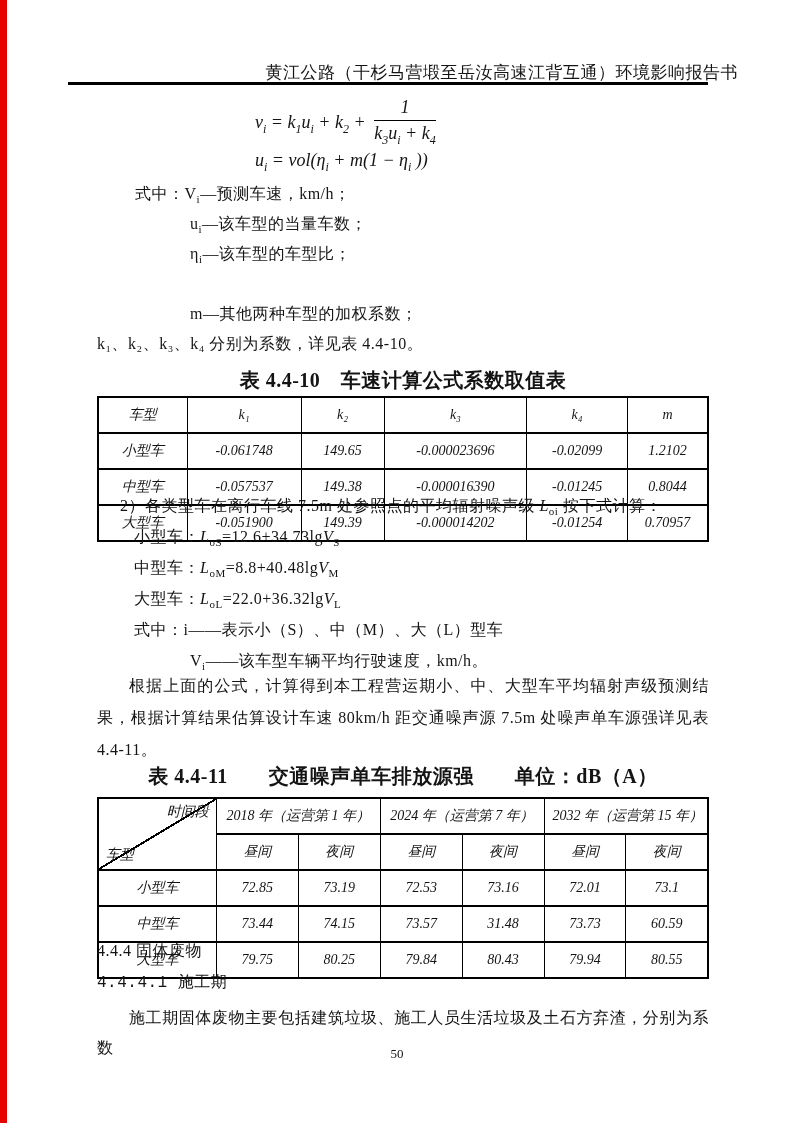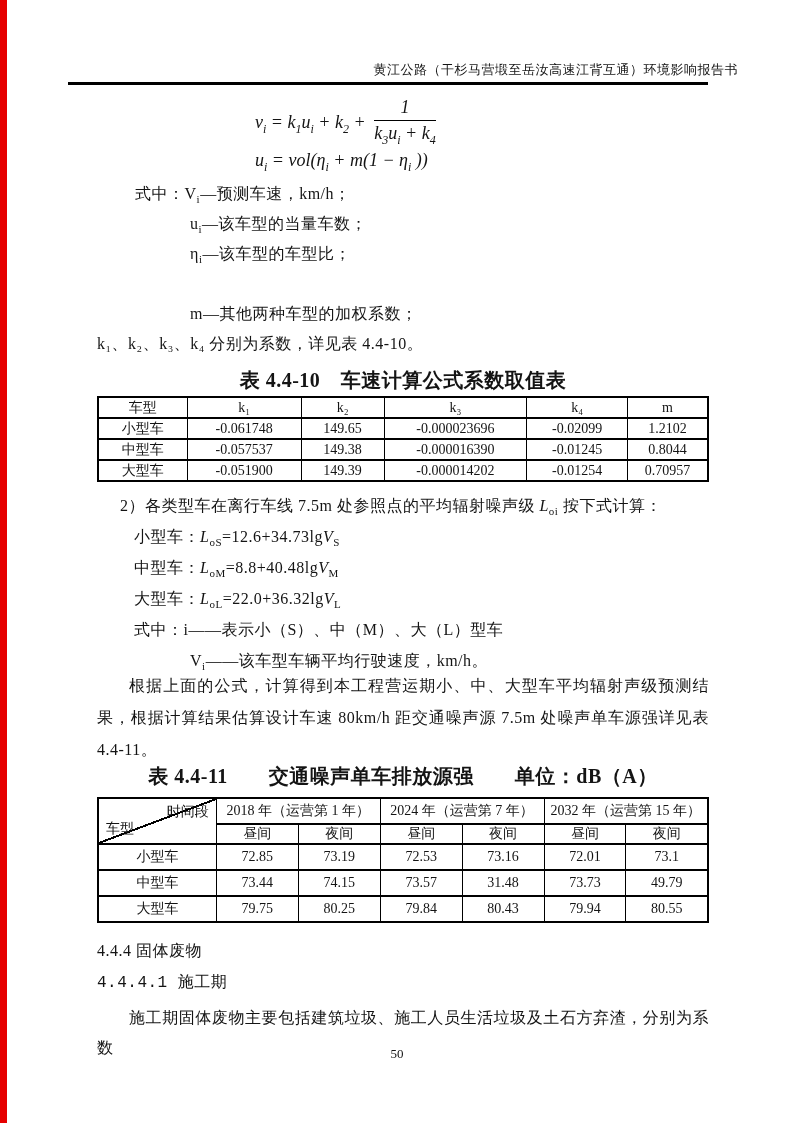--- a/index.html
+++ b/index.html
@@ -4,21 +4,21 @@
 <style>
   * { margin:0; padding:0; box-sizing:border-box; }
   html,body { background:#ffffff; }
   .page {
     position:relative; width:794px; height:1123px; margin:0 auto;
     background:#fff; overflow:hidden; color:#141414;
     font-family:"Liberation Serif","DejaVu Serif",serif;
   }
   .accent-bar { position:absolute; left:0; top:0; width:7px; height:1123px; background:#e60000; }
 
-  .header-title { position:absolute; top:61px; right:56px; font-size:13px; letter-spacing:.5px; white-space:nowrap; }
+  .header-title { position:absolute; top:61px; right:56px; font-size:17px; letter-spacing:.5px; white-space:nowrap; }
   .header-rule { position:absolute; top:82px; left:68px; width:640px; height:3px; background:#000; }
 
   .formula { position:absolute; left:255px; font-size:18px; font-style:italic; white-space:nowrap; }
   .formula sub { font-size:12px; font-style:italic; }
   .f1 { top:99px; }
   .f2 { top:150px; }
   .frac { display:inline-block; vertical-align:middle; text-align:center; margin-left:4px; position:relative; top:-2px; }
   .frac .num { display:block; border-bottom:1.6px solid #000; padding:0 18px 2px; }
   .frac .den { display:block; padding-top:2px; }
 
@@ -30,21 +30,21 @@
   .d3 { left:190px; top:274px; }
   .d4 { left:190px; top:304px; }
   .coeff-line { position:absolute; left:97px; top:334px; }
   sub.tin { font-size:11px; }
 
   .tbl-title { position:absolute; left:97px; width:612px; text-align:center; font-weight:bold; font-size:20px; letter-spacing:.5px; }
   .t10-title { top:367px; }
   .t11-title { top:763px; }
 
   table { border-collapse:collapse; table-layout:fixed; position:absolute; left:97px; background:#fff; }
-  table td { border:1px solid #000; border-top-width:2px; border-bottom-width:2px; text-align:center; vertical-align:middle; font-size:14px; padding:0; overflow:hidden; white-space:nowrap; }
+  table td { border:1px solid #000; border-top-width:2px; border-bottom-width:2px; text-align:center; vertical-align:middle; font-size:14px; padding:8px; overflow:hidden; white-space:nowrap;font-style:italic; }
   .t10 { top:396px; width:612px; border:2.5px solid #000; }
   .t10 td { height:21px; }
   .t11 { top:797px; width:612px; border:2.5px solid #000; }
   .t11 tr.hy td { height:26px; }
   .t11 tr.hp td { height:20px; }
   .t11 tr.dr td { height:26px; }
   td.diag {
     position:relative;
     background:linear-gradient(to bottom right,#fff calc(50% - 1px),#000 calc(50% - 1px),#000 calc(50% + 1px),#fff calc(50% + 1px));
   }
@@ -186,21 +186,21 @@
       <td>72.01</td>
       <td>73.1</td>
     </tr>
     <tr class="dr">
       <td>中型车</td>
       <td>73.44</td>
       <td>74.15</td>
       <td>73.57</td>
       <td>31.48</td>
       <td>73.73</td>
-      <td>49.79</td>
+      <td>60.59</td>
     </tr>
     <tr class="dr">
       <td>大型车</td>
       <td>79.75</td>
       <td>80.25</td>
       <td>79.84</td>
       <td>80.43</td>
       <td>79.94</td>
       <td>80.55</td>
     </tr>

